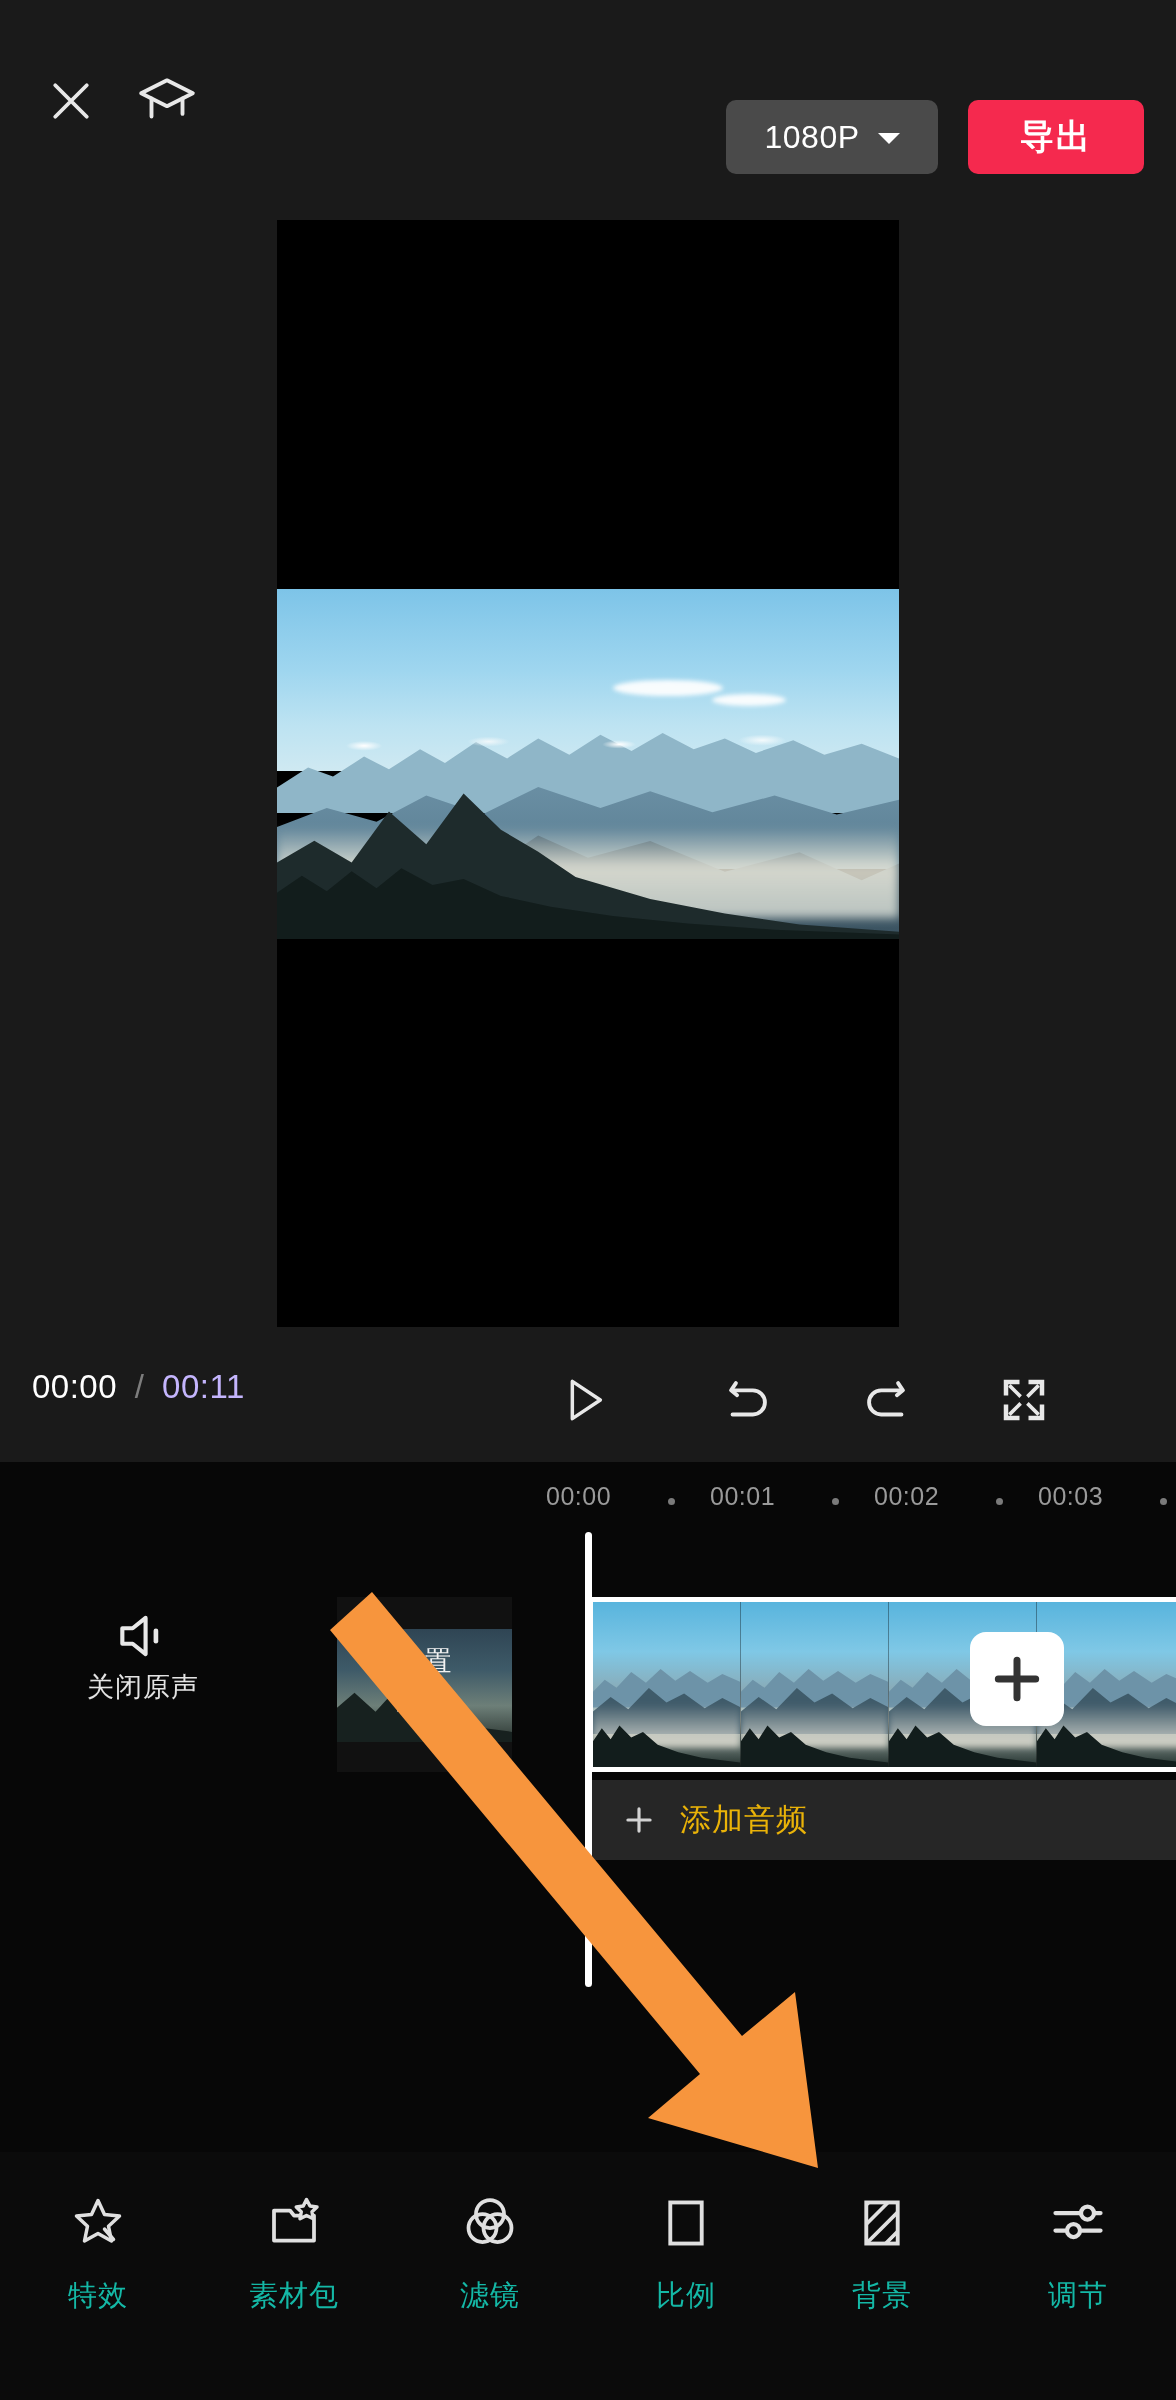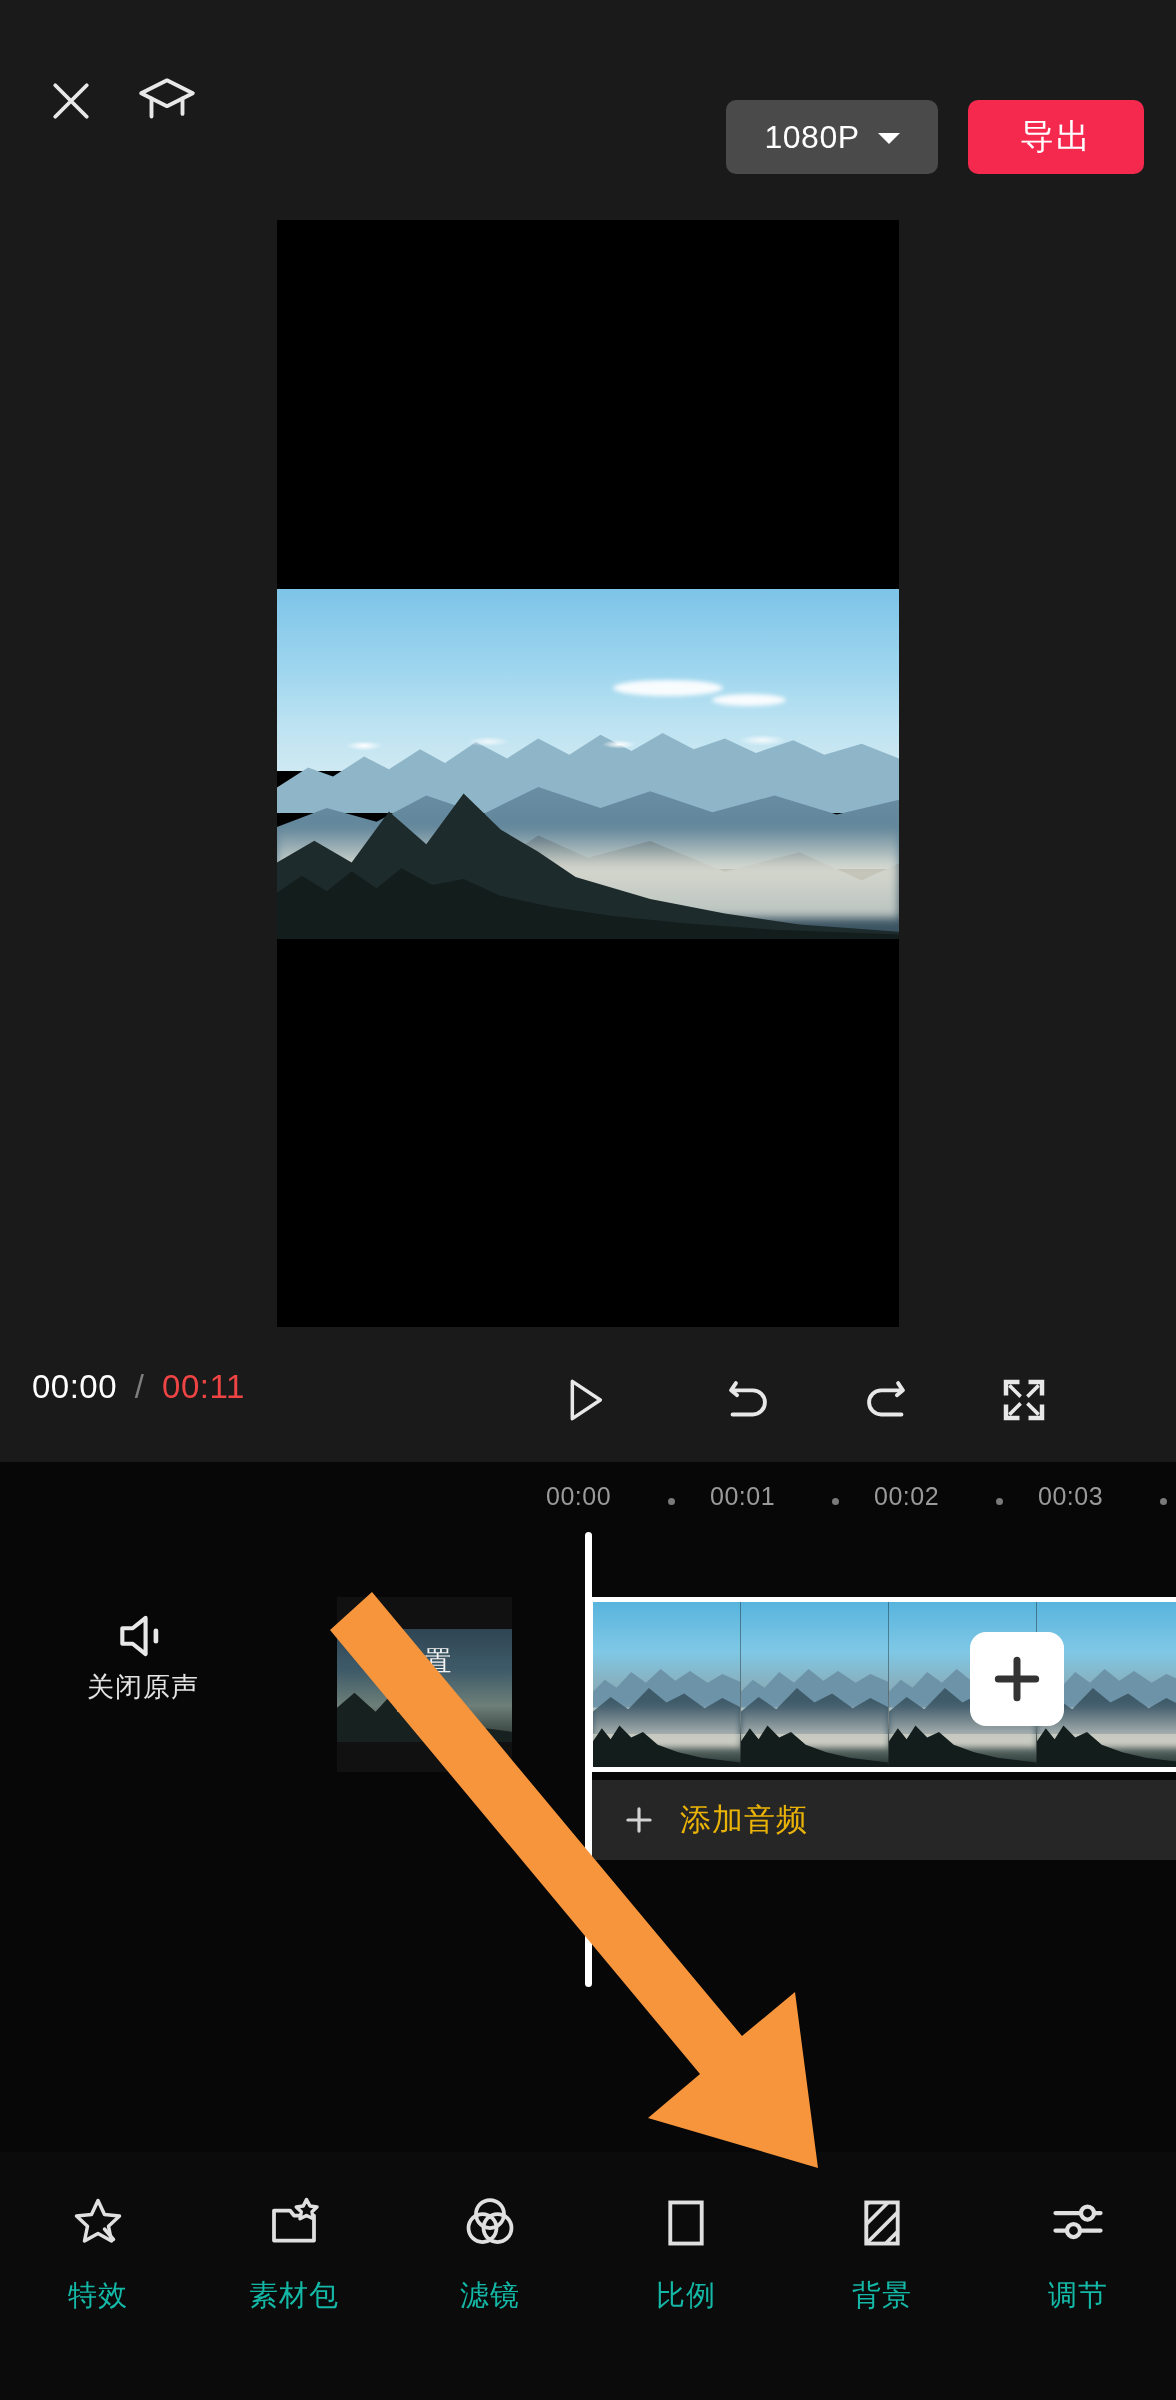--- a/index.html
+++ b/index.html
@@ -49,21 +49,21 @@
     margin-top: 3px;
   }
   .export-btn {
     position: absolute; right: 32px; top: 100px;
     width: 176px; height: 74px;
     border-radius: 10px;
     display: flex; align-items: center; justify-content: center;
     cursor: pointer;
   }
   .export-btn .label {
-    color: #ffffff; font-size: 34px; font-weight: 400; letter-spacing: 2px;
+    color: #ffffff; font-size: 34px; font-weight: 700; letter-spacing: 2px;
   }
 
   
   .preview-area {
     position: absolute; left: 0; top: 190px;
     width: 1176px; height: 1270px;
     background: #1a1a1a;
   }
   .canvas {
     position: absolute;
@@ -141,21 +141,21 @@
   .playback-bar {
     position: absolute; left: 0; top: 1340px;
     width: 1176px; height: 120px;
   }
   .time-readout {
     position: absolute; left: 32px; top: 28px;
     font-size: 33px; letter-spacing: .5px;
   }
   .time-cur { color: #ffffff; }
   .time-sep { color: #7d7d7d; margin: 0 8px; }
-  .time-total { color: #ef4444; }
+  .time-total { color: #c4b5fd; }
   .pb-btn {
     position: absolute; top: 22px;
     width: 76px; height: 76px;
     display: flex; align-items: center; justify-content: center;
     cursor: pointer;
   }
   #play-btn { left: 546px; }
   #undo-btn { left: 710px; }
   #redo-btn { left: 848px; }
   #fullscreen-btn { left: 986px; }

